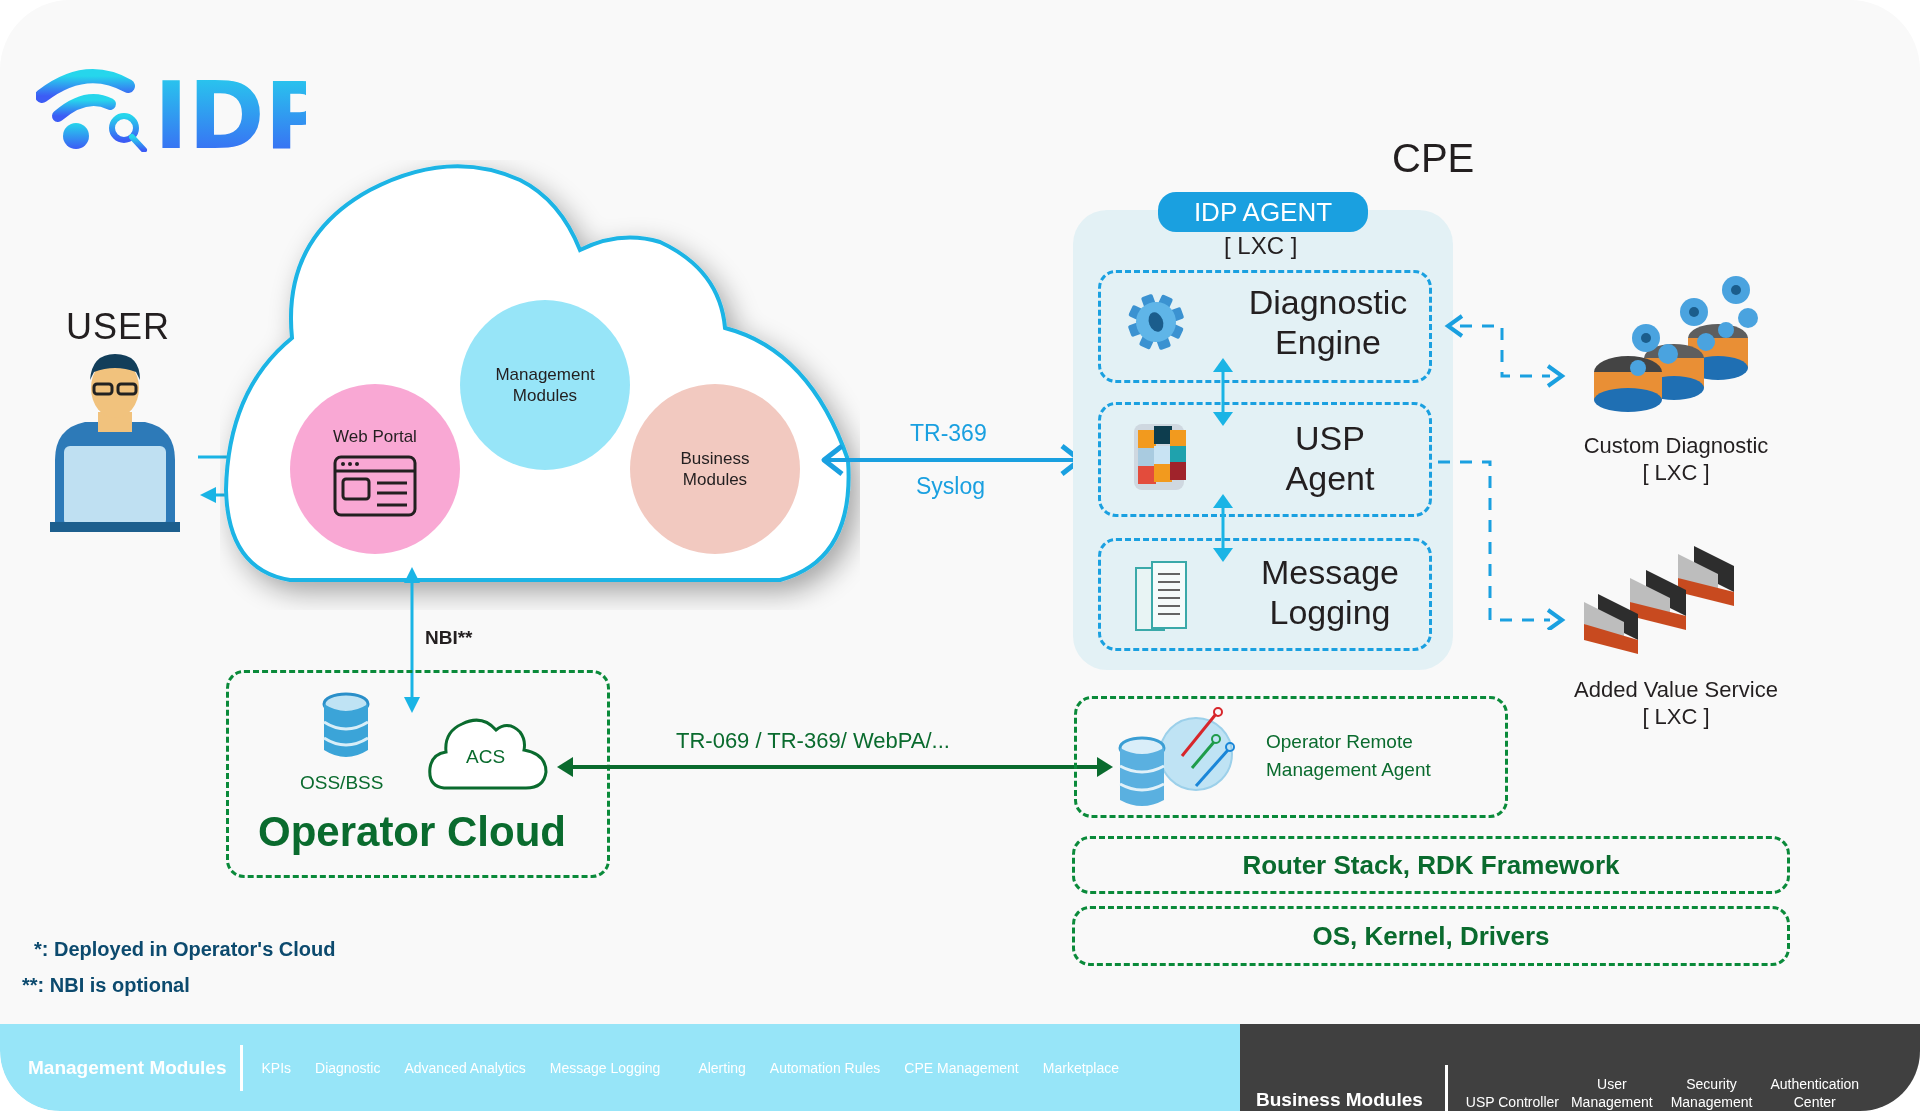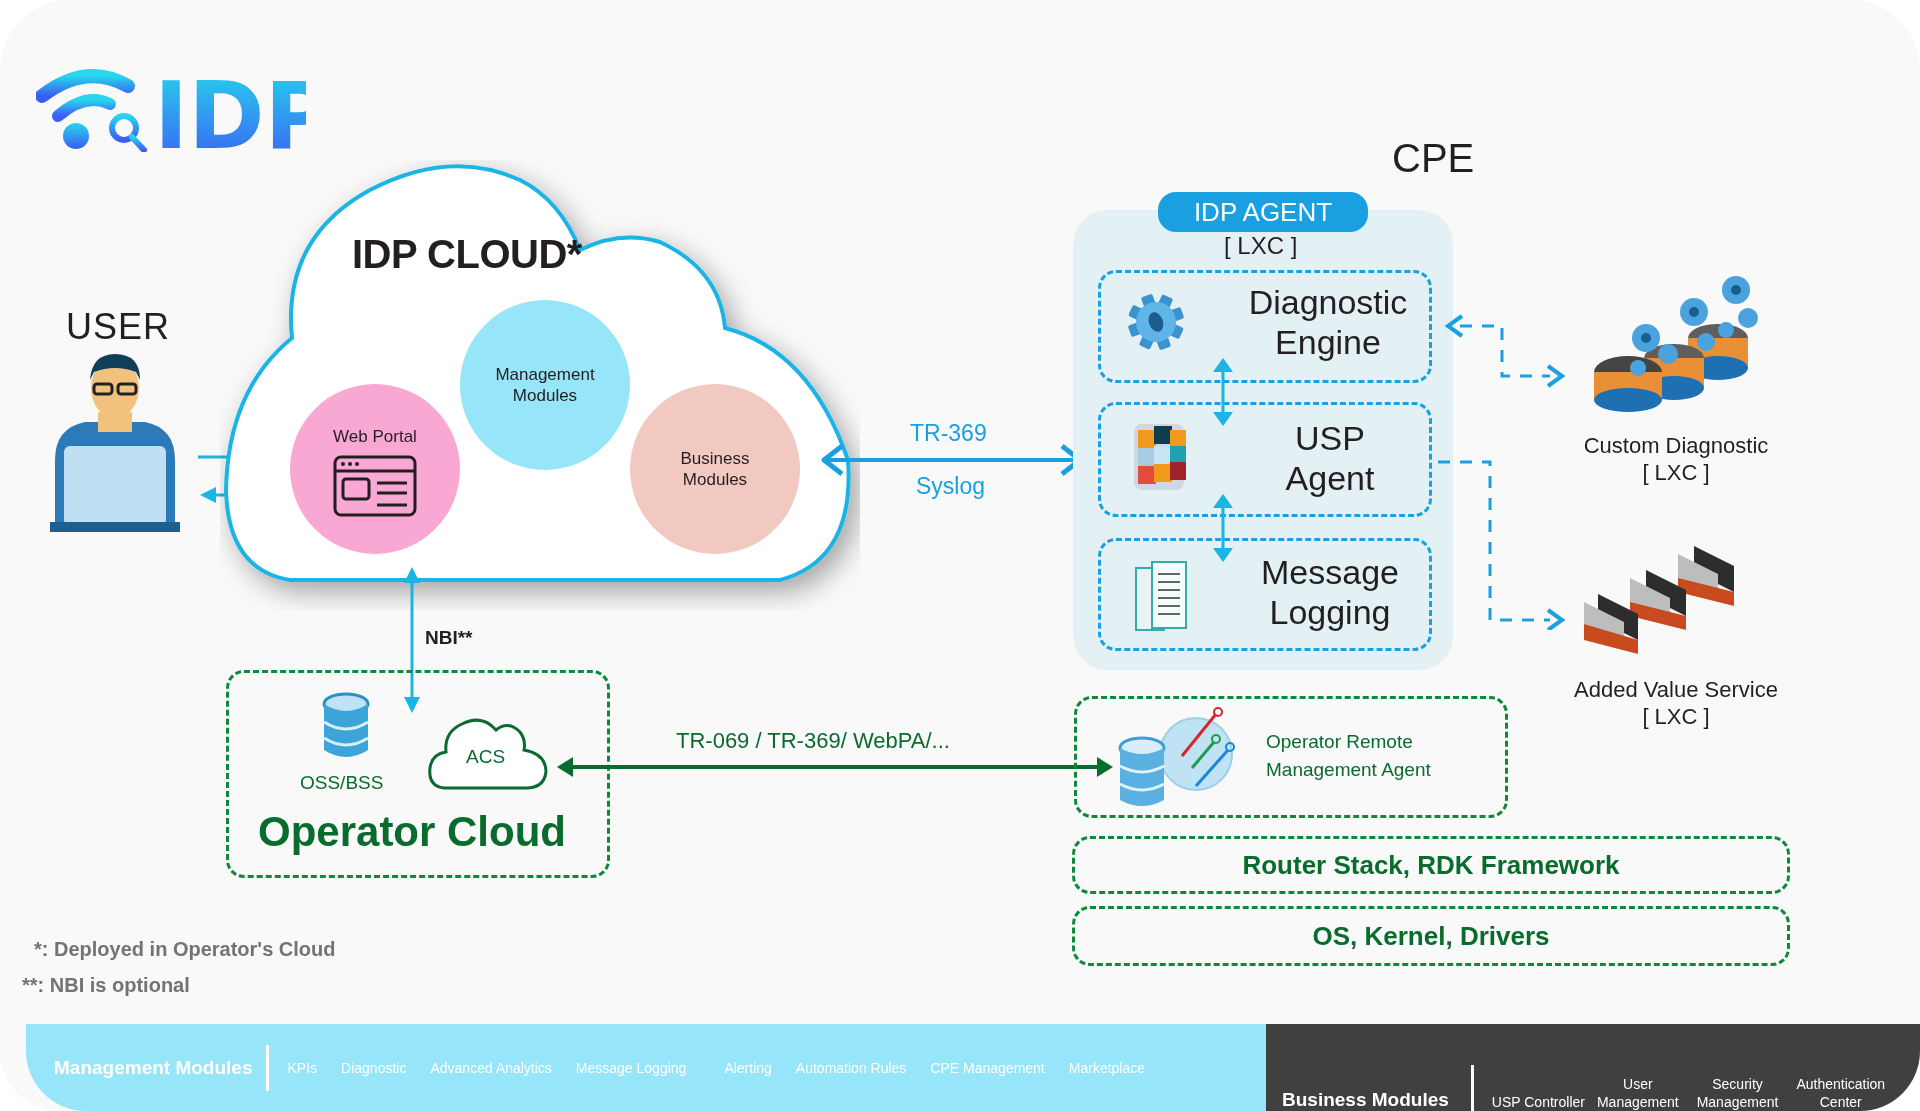--- a/index.html
+++ b/index.html
@@ -19,22 +19,22 @@
   .proto-label{font-size:23px;color:#1aa0e0;}
   .cpe-title{left:1392px;top:136px;font-size:40px;font-weight:500;}
   .agent-panel{left:1073px;top:210px;width:380px;height:460px;background:#e3f1f5;border-radius:34px;}
   .agent-pill{left:1158px;top:192px;width:210px;height:40px;background:#1aa0e0;border-radius:18px;color:#fff;font-size:26px;display:flex;align-items:center;justify-content:center;}
   .lxc{font-size:24px;color:#231f20;}
   .dash-box{position:absolute;border:3px dashed #1aa0e0;border-radius:18px;box-sizing:border-box;}
   .mod-label{position:absolute;font-size:34px;color:#231f20;text-align:center;line-height:40px;}
   .side-label{position:absolute;font-size:22px;color:#231f20;text-align:center;line-height:27px;}
   .green-box{position:absolute;border:3px dashed #0a8a3a;border-radius:18px;box-sizing:border-box;}
   .green-bold{color:#0a6b2e;font-weight:700;}
-  .footnote{font-size:20px;font-weight:700;color:#737373;}
-  .bar{position:absolute;top:1024px;height:87px;display:flex;align-items:center;color:#fff;margin-left:26px;}
+  .footnote{font-size:20px;font-weight:700;color:#0c4a6e;}
+  .bar{position:absolute;top:1024px;height:87px;display:flex;align-items:center;color:#fff;}
   .bar-mgmt{left:0;width:1240px;background:#97e5f8;border-bottom-left-radius:60px;}
   .bar-biz{left:1240px;width:788px;background:#404040;border-bottom-right-radius:60px;align-items:flex-end;}
   .bar-title{font-size:19px;font-weight:700;padding:0 14px 0 28px;white-space:nowrap;}
   .bar-sep{width:3px;height:46px;background:#fff;margin-right:18px;}
   .bar-item{font-size:14px;text-align:center;line-height:18px;margin-right:24px;white-space:nowrap;}
 </style>
 </head>
 <body>
 
 <div id="canvas">
@@ -86,21 +86,20 @@
             <feFuncA type="linear" slope="0.35"></feFuncA>
           </feComponentTransfer>
         <feMerge>
             <feMergeNode></feMergeNode>
             <feMergeNode in="SourceGraphic"></feMergeNode>
           </feMerge>
       </filter>
     </defs>
     <path filter="url(#sh)" d="M70 420 Q8 410 6 330 Q8 230 72 178 Q62 78 150 30 Q230 -12 300 20 Q340 40 360 90 Q400 70 440 82 Q500 110 505 168 Q590 190 628 300 Q635 400 560 420 Z" fill="#ffffff" stroke="#1ab4e5" stroke-width="4"></path>
   </svg>
-  <div class="abs cloud-title txt-dark">IDP CLOUD*</div>
 
   <div class="circle c-web">
     <span>Web Portal</span>
     <svg width="84" height="62" viewBox="0 0 84 62" style="margin-top:8px">
       <rect x="2" y="2" width="80" height="58" rx="6" fill="none" stroke="#231f20" stroke-width="3"></rect>
       <line x1="2" y1="16" x2="82" y2="16" stroke="#231f20" stroke-width="3"></line>
       <circle cx="10" cy="9" r="2" fill="#231f20"></circle>
         <circle cx="17" cy="9" r="2" fill="#231f20"></circle>
         <circle cx="24" cy="9" r="2" fill="#231f20"></circle>
       <rect x="10" y="24" width="26" height="20" rx="3" fill="none" stroke="#231f20" stroke-width="3"></rect>

